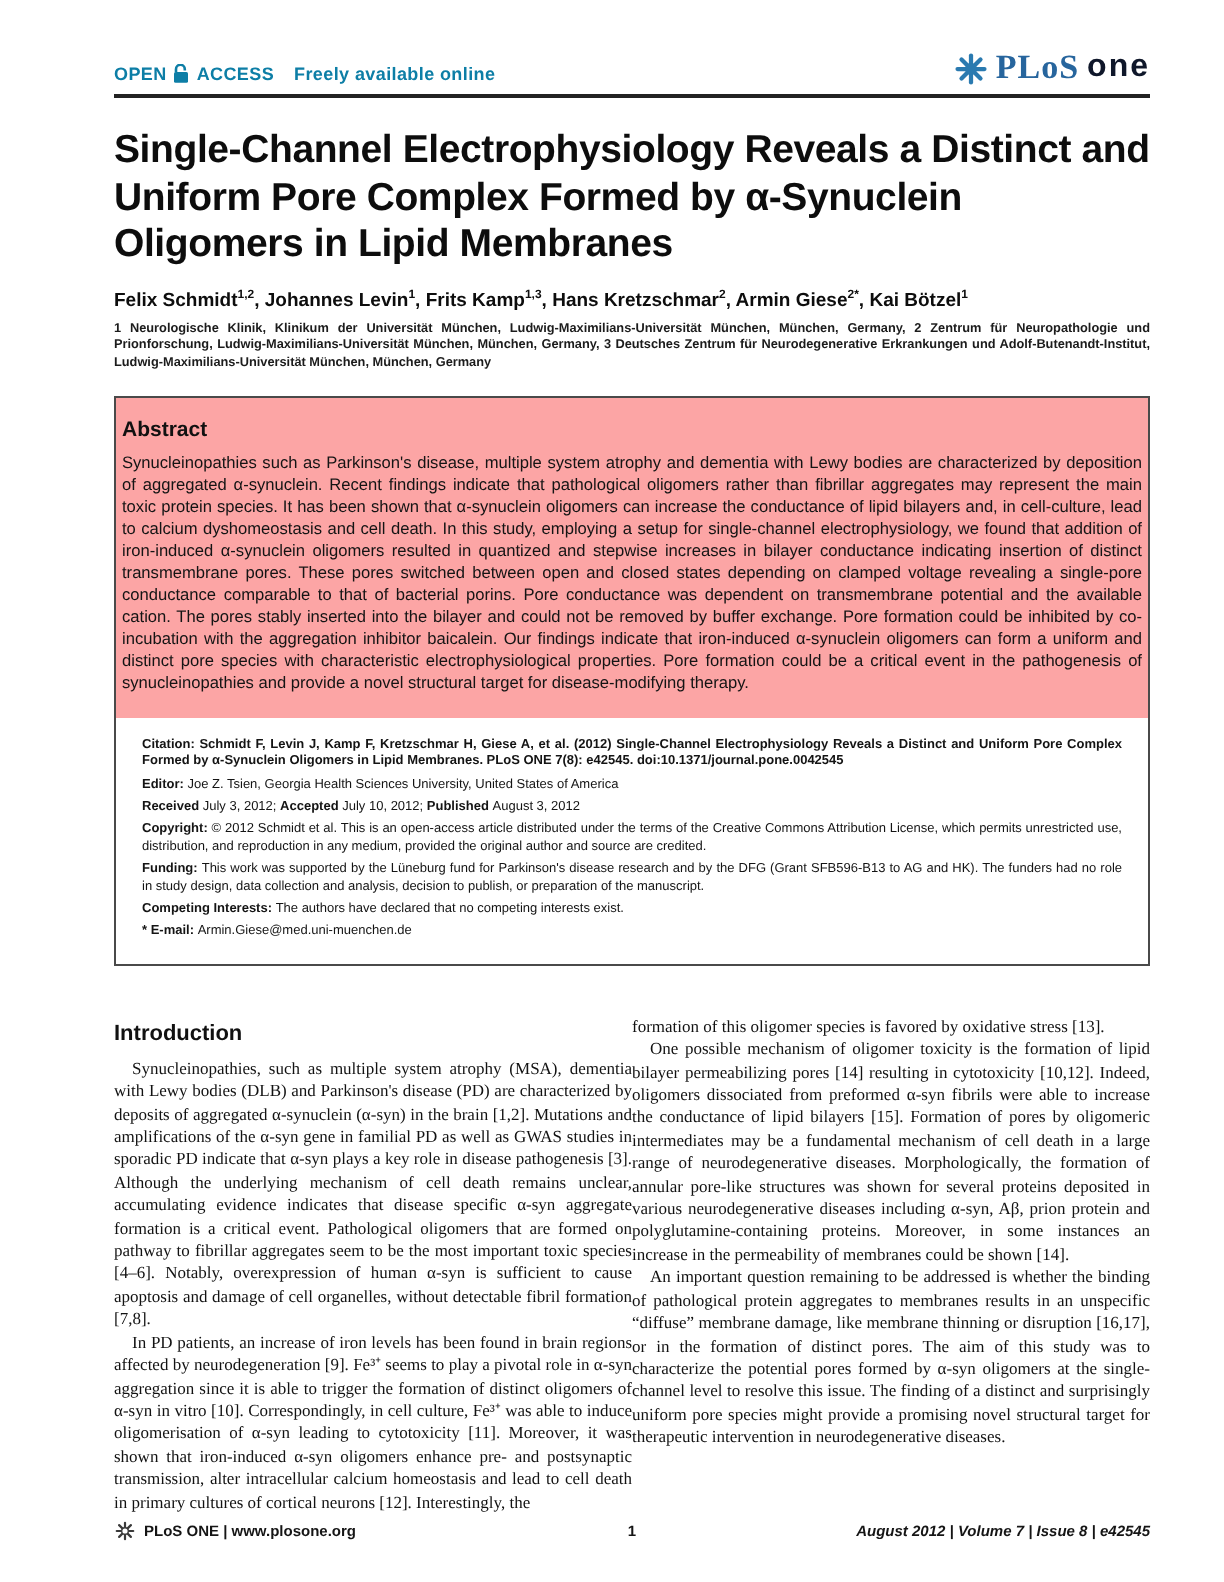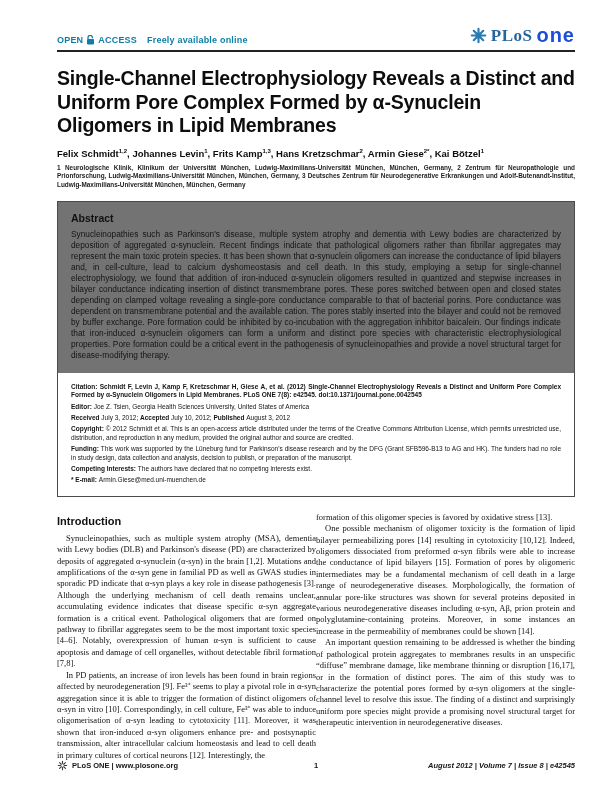--- a/index.html
+++ b/index.html
@@ -14,43 +14,43 @@
   .masthead {
     display:flex; justify-content:space-between; align-items:flex-end;
     border-bottom:2px solid #222; padding-bottom:3px;
   }
   .oa-line { display:flex; align-items:center; gap:3px; color:#0d7ea6;
     font-weight:bold; font-size:9px; letter-spacing:.2px; padding-bottom:2px; }
   .oa-line .lock { display:inline-block; }
   .logo-line { display:flex; align-items:center; gap:4px; }
   .logo-plos { font-family:Liberation Serif, serif; font-weight:bold;
     font-size:17px; color:#27659d; letter-spacing:.5px; }
-  .logo-one { font-size:20px; font-weight:bold; color:#1d4ed8; letter-spacing:1px; }
+  .logo-one { font-size:16px; font-weight:bold; color:#0f172a; letter-spacing:1px; }
   
   .title {
     margin-top:15px; font-size:19.5px; line-height:23.5px; font-weight:bold;
     color:#0d0d0d; letter-spacing:-0.2px;
   }
   .authors { margin-top:10px; font-size:9.5px; font-weight:bold; color:#0d0d0d; }
   .authors sup { font-size:6px; vertical-align:super; }
   .affiliations {
     margin-top:5px; font-size:6.4px; line-height:8.7px; font-weight:bold;
     color:#1c1c1c; text-align:justify;
   }
   
   .front-box { margin-top:11px; border:1px solid #4a4a4a; }
-  .abstract-sec { background:#737373; padding:10px 13px 12px; }
+  .abstract-sec { background:#fca5a5; padding:10px 3px 12px; }
   .abstract-h { font-size:10.5px; font-weight:bold; margin-bottom:5px; }
   .abstract-body { font-size:8.3px; line-height:11px; text-align:justify; color:#141414; }
   .meta-sec { padding:7px 13px 8px; }
   .meta-sec p { font-size:6.5px; line-height:8.4px; margin:3px 0; text-align:justify; color:#141414; }
   .meta-sec b { font-weight:bold; }
   .bold-line { font-weight:bold; }
   
-  .columns { display:flex; margin-top:15px; }
+  .columns { display:flex; margin-top:25px; }
   .col { flex:1 1 0; min-width:0; }
   .intro-h { font-size:11px; font-weight:bold; margin:3px 0 6px; }
   .col p {
     font-family:"Liberation Serif", serif; font-size:8.5px; line-height:11.4px;
     text-align:justify; text-indent:9px; color:#121212;
   }
   .col p.cont { text-indent:0; }
   
   .footer {
     position:absolute; left:57px; right:37px; bottom:20px;

